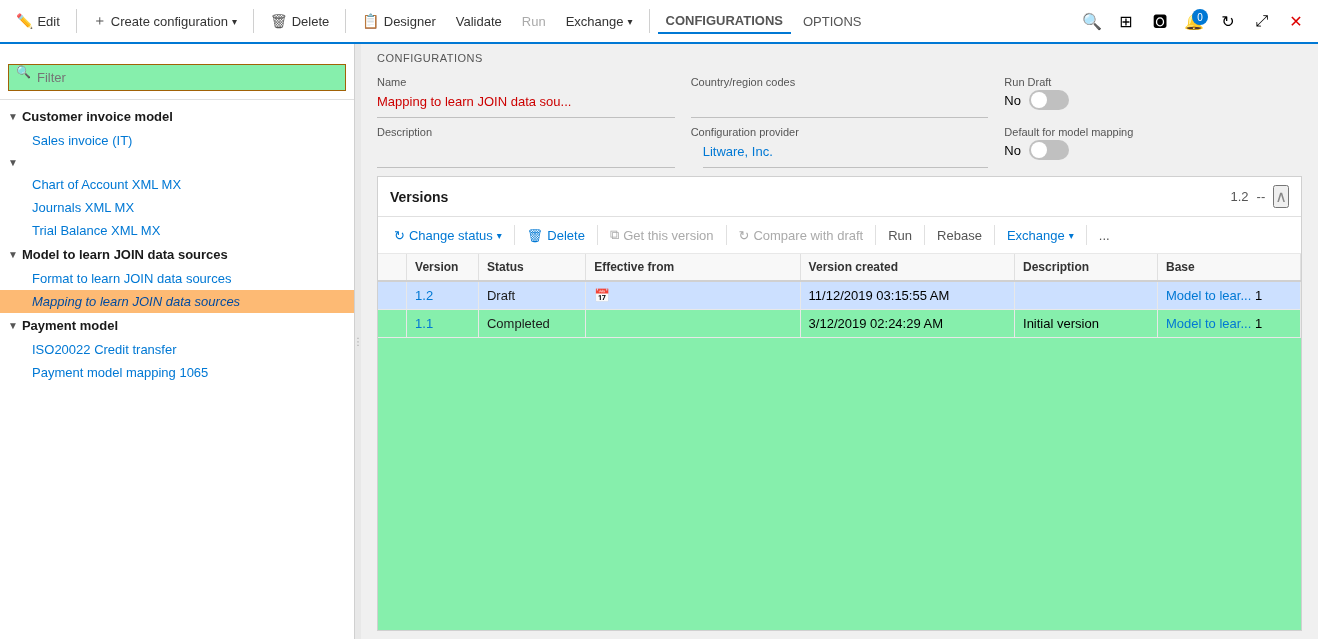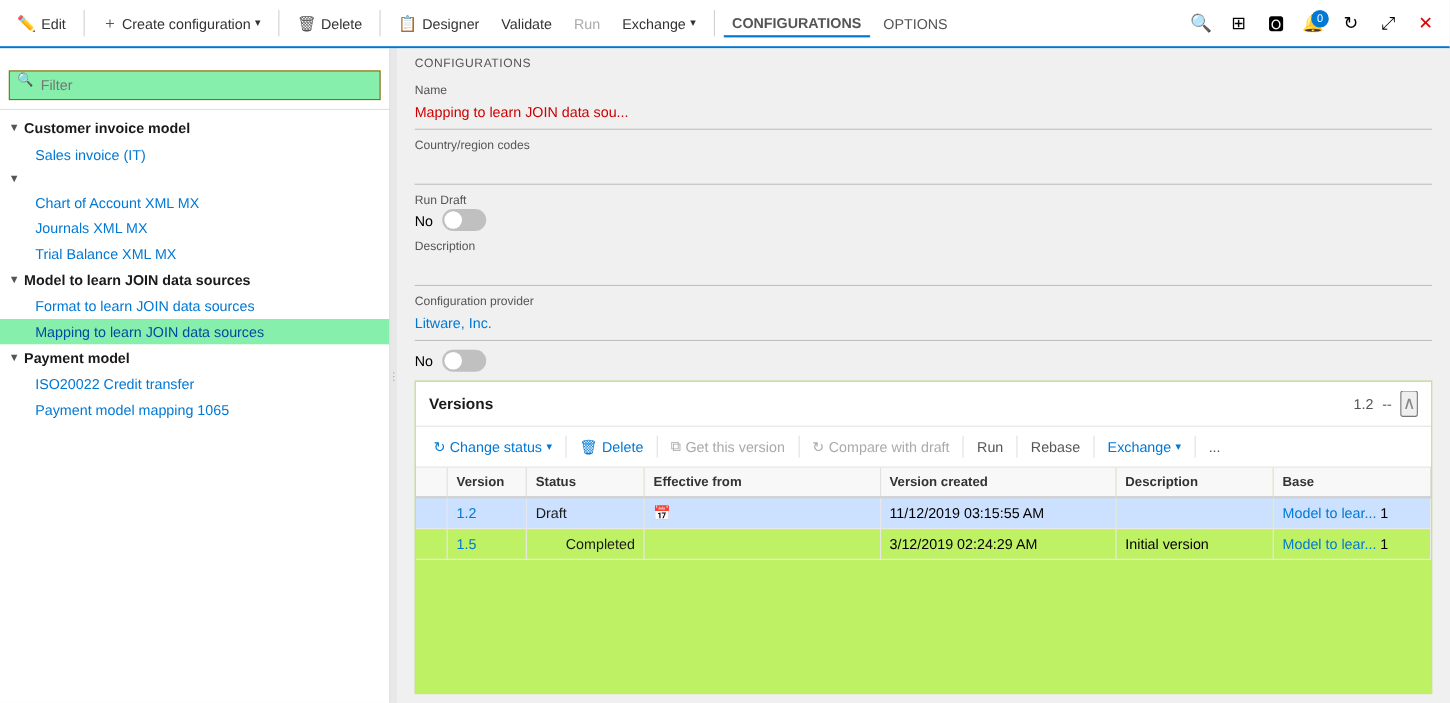--- a/index.html
+++ b/index.html
@@ -29,55 +29,55 @@
     .sidebar { width: 355px; min-width: 355px; background: #fff; border-right: 1px solid #d0d0d0; display: flex; flex-direction: column; overflow: hidden; }
     .sidebar-filter { padding: 8px; border-bottom: 1px solid #e0e0e0; }
     .filter-input { width: 100%; padding: 5px 8px 5px 28px; border: 1px solid #a16207; background: #86efac; font-size: 13px; outline: none; margin-top: 12px; }
     .filter-wrapper { position: relative; }
     .filter-icon { position: absolute; left: 8px; top: 50%; transform: translateY(-50%); color: #666; font-size: 12px; }
     .sidebar-tree { overflow-y: auto; flex: 1; padding: 4px 0; }
     .tree-group { margin: 0; }
     .tree-parent { display: flex; align-items: center; gap: 4px; padding: 5px 8px; cursor: pointer; font-weight: 600; color: #1a1a1a; }
     .tree-parent .chevron { font-size: 10px; color: #555; }
     .tree-child { padding: 4px 8px 4px 32px; cursor: pointer; color: #0078d4; }
-    .tree-child.active { background: #86efac; color: #004a9f; }
+    .tree-child.active { background: #fdba74; color: #004a9f; font-style: italic; }
     .resize-handle { width: 6px; background: #e8e8e8; cursor: col-resize; display: flex; align-items: center; justify-content: center; color: #aaa; font-size: 10px; }
 
     
     .content { flex: 1; background: #f0f0f0; overflow: hidden; display: flex; flex-direction: column; }
     .config-header { background: #f0f0f0; padding: 8px 16px 4px 16px; }
     .config-label { font-size: 11px; color: #555; text-transform: uppercase; letter-spacing: 0.5px; margin-bottom: 8px; }
-    .config-form { background: #f0f0f0; padding: 0 16px 8px 16px; display: grid; grid-template-columns: 1fr; gap: 8px 16px; }
+    .config-form { background: #f0f0f0; padding: 0 16px 8px 16px; display: grid; grid-template-columns: 1fr 1fr 1fr; gap: 8px 16px; }
     .form-field { display: flex; flex-direction: column; gap: 2px; }
     .form-label { font-size: 11px; color: #555; }
     .form-value { font-size: 13px; color: #1a1a1a; padding: 4px 0; border-bottom: 1px solid #c0c0c0; min-height: 28px; }
-    .form-value.link { color: #0078d4; }
+    .form-value.link { color: #0078d4; margin-left: 12px; }
     .toggle-row { display: flex; align-items: center; gap: 8px; }
     .toggle { width: 40px; height: 20px; background: #c0c0c0; border-radius: 10px; position: relative; cursor: pointer; }
     .toggle-knob { width: 16px; height: 16px; background: #fff; border-radius: 50%; position: absolute; top: 2px; left: 2px; }
 
     
-    .versions-panel { background: #bef264; margin: 0 16px 8px 16px; border: 1px solid #d0d0d0; flex: 1; display: flex; flex-direction: column; overflow: hidden; }
+    .versions-panel { background: #86efac; margin: 0 16px 8px 16px; border: 1px solid #d0d0d0; flex: 1; display: flex; flex-direction: column; overflow: hidden; }
     .versions-header { display: flex; align-items: center; justify-content: space-between; padding: 8px 12px; border-bottom: 1px solid #e0e0e0; background: #fff; }
     .versions-title { font-weight: 600; font-size: 14px; color: #1a1a1a; }
     .versions-meta { display: flex; align-items: center; gap: 8px; font-size: 12px; color: #555; }
     .versions-toolbar { display: flex; align-items: center; gap: 2px; padding: 6px 8px; border-bottom: 1px solid #e8e8e8; background: #fff; }
     .ver-btn { display: flex; align-items: center; gap: 4px; padding: 4px 8px; cursor: pointer; color: #0078d4; background: transparent; border: none; font-size: 13px; white-space: nowrap; }
     .ver-btn.disabled { color: #aaa; cursor: default; }
     .ver-btn.plain { color: #555; }
     .ver-separator { width: 1px; height: 20px; background: #e0e0e0; margin: 0 2px; }
     .table-wrapper { flex: 1; overflow: auto; }
     table { width: 100%; border-collapse: collapse; }
     thead { background: #f8f8f8; }
     th { text-align: left; padding: 6px 8px; border-bottom: 2px solid #d0d0d0; font-weight: 600; font-size: 12px; color: #333; border-right: 1px solid #e0e0e0; white-space: nowrap; }
     td { padding: 6px 8px; border-bottom: 1px solid #e8e8e8; border-right: 1px solid #e8e8e8; font-size: 13px; }
     tr.selected { background: #cce0ff; }
     .ver-num { color: #0078d4; font-weight: 500; }
     .status-draft { color: #1a1a1a; }
-    .status-completed { color: #1a1a1a; text-align: right; }
+    .status-completed { color: #1a1a1a; }
     .base-link { color: #0078d4; }
     .cal-icon { color: #666; margin-right: 4px; }
     .col-r { width: 24px; }
     .col-ver { width: 60px; margin-top: 36px; }
     .col-status { width: 90px; }
     .col-eff { width: 180px; }
     .col-created { width: 180px; }
     .col-desc { width: 120px; }
     .col-base { width: 120px; }
     .ver-expand { color: #888; cursor: pointer; font-size: 16px; }
@@ -222,20 +222,21 @@
       </div>
       <div class="form-field">
         <div class="form-label">Description</div>
         <div class="form-value"></div>
       </div>
       <div class="form-field">
         <div class="form-label">Configuration provider</div>
         <div class="form-value link">Litware, Inc.</div>
       </div>
       <div class="form-field">
+        <div class="form-label">Default for model mapping</div>
         <div class="toggle-row">
           <span>No</span>
           <div class="toggle">
             <div class="toggle-knob"></div>
           </div>
         </div>
       </div>
     </div>
 
     <div class="versions-panel">
@@ -306,21 +307,21 @@
               <td class="status-draft">Draft</td>
               <td>
                 <span class="cal-icon">📅</span>
               </td>
               <td>11/12/2019 03:15:55 AM</td>
               <td></td>
               <td><span class="base-link">Model to lear...</span>&nbsp;1</td>
             </tr>
             <tr>
               <td></td>
-              <td class="ver-num">1.5</td>
+              <td class="ver-num">1.1</td>
               <td class="status-completed">Completed</td>
               <td></td>
               <td>3/12/2019 02:24:29 AM</td>
               <td>Initial version</td>
               <td><span class="base-link">Model to lear...</span>&nbsp;1</td>
             </tr>
           </tbody>
         </table>
       </div>
     </div>

